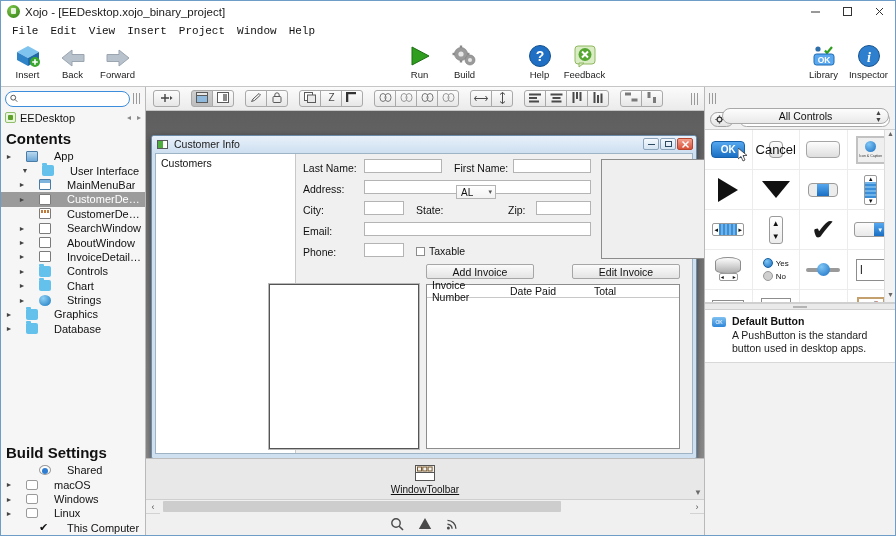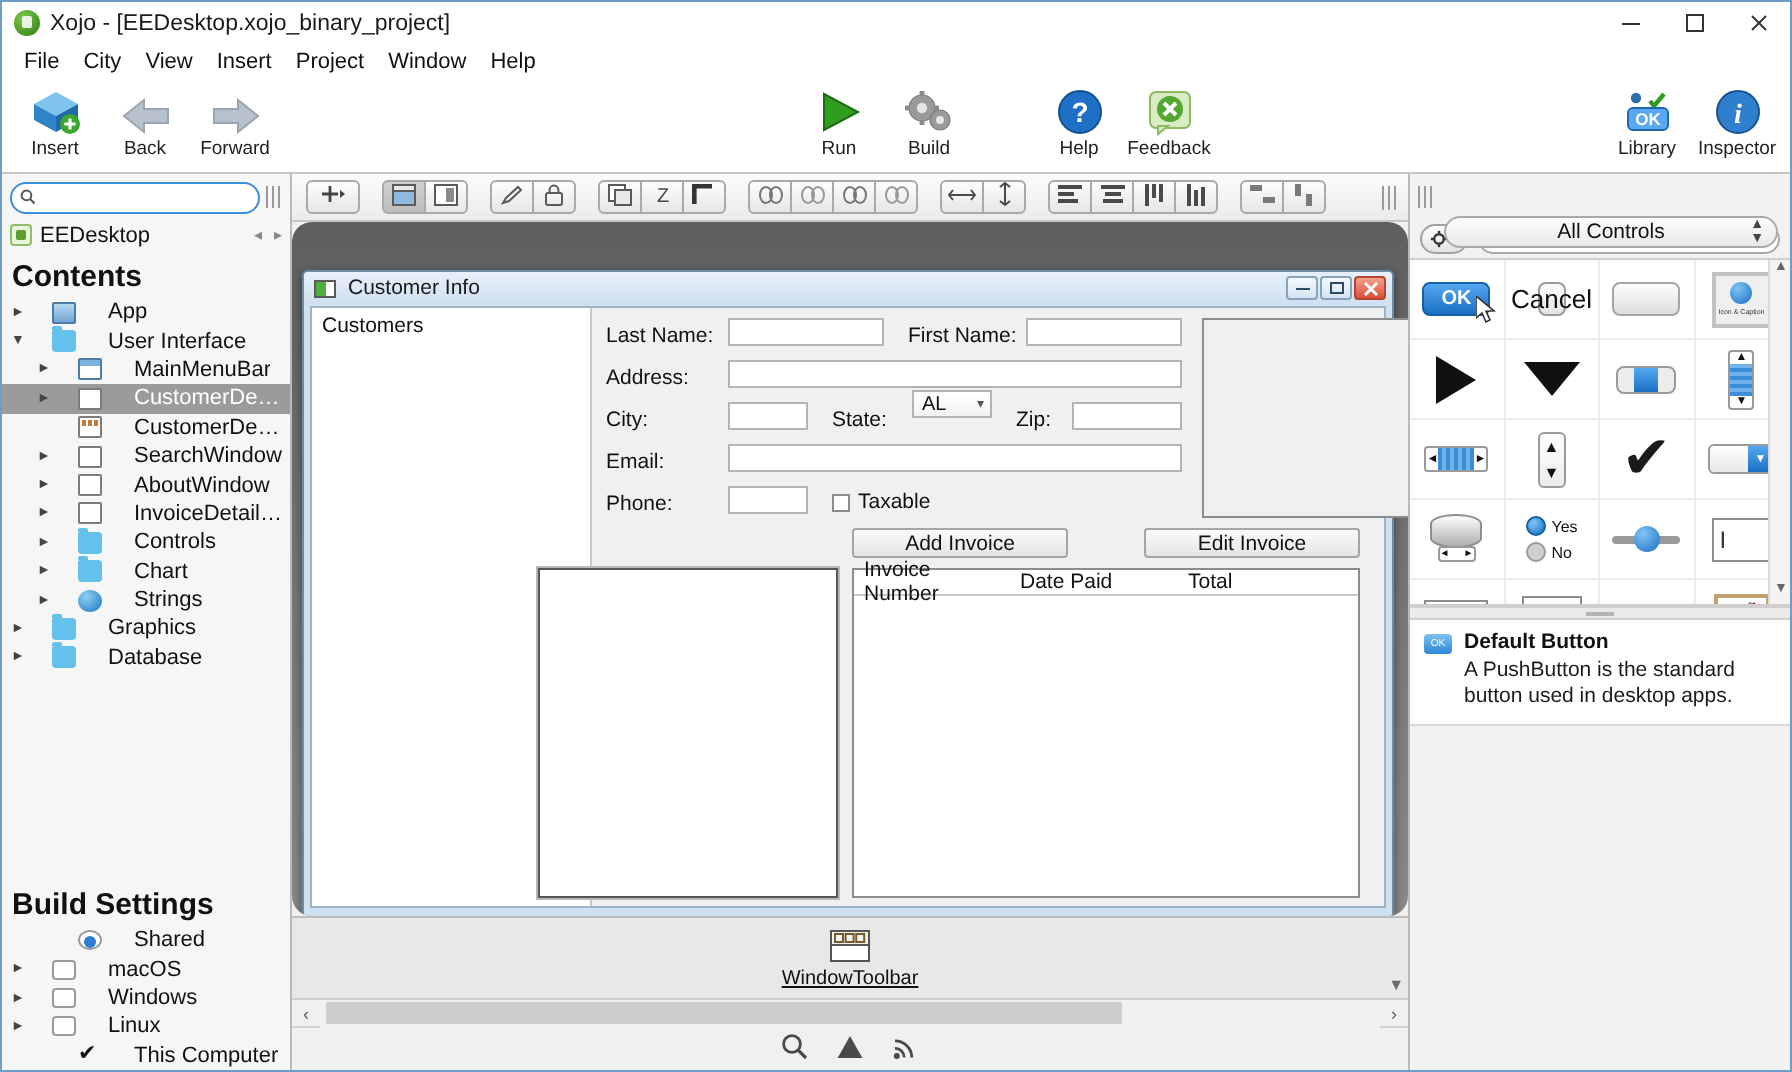--- a/index.html
+++ b/index.html
@@ -22,21 +22,21 @@
               margin-right:5px; position:relative; }
   .titlebar .tb-icon:after { content:""; position:absolute; left:4px; top:3px;
               width:5px; height:6px; background:#fff; border-radius:1px; opacity:.85;}
   .titlebar .tb-title { font-size:11.5px; color:#1a1a1a; }
   .winbtns { position:absolute; right:0; top:0; height:21px; display:flex; }
   .winbtn { width:32px; height:21px; display:flex; align-items:center; justify-content:center;
             font-size:12px; color:#333; }
   .winbtn svg { display:block; }
 
   .menubar { height:18px; display:flex; align-items:center; padding-left:5px; gap:0;
-             background:#ffffff; flex:0 0 18px; }
+             background:#ffffff; flex:0 0 18px;font-family:Liberation Mono, monospace; }
   .menu-item { font-size:11px; padding:1px 6px; color:#111; }
 
   
   .maintoolbar { height:47px; background:#ffffff; display:flex; align-items:flex-start;
                  position:relative; flex:0 0 47px; border-bottom:1px solid #c6c6c6; }
   .tbbtn { width:45px; display:flex; flex-direction:column; align-items:center;
            padding-top:2px; }
   .tbbtn .ic { height:26px; display:flex; align-items:flex-end; justify-content:center; }
   .tbbtn .lb { font-size:9.5px; color:#222; margin-top:1px; }
   .tb-left { position:absolute; left:4px; top:0; display:flex; }
@@ -98,21 +98,21 @@
           display:flex; align-items:center; justify-content:center; margin-left:-1px; }
   .seg .sbtn:first-child { margin-left:0; border-radius:3px 0 0 3px; }
   .seg .sbtn:last-child  { border-radius:0 3px 3px 0; }
   .seg .sbtn:only-child  { border-radius:3px; }
   .sbtn.on { background:linear-gradient(#cfcfcf,#bdbdbd); }
   .sbtn.wide { width:27px; }
   .edtoolbar .grip2 { margin-left:auto; margin-right:4px; width:9px; height:12px;
           background:repeating-linear-gradient(90deg,#9a9a9a 0 1px,transparent 1px 3px); }
 
   .canvas { flex:1; position:relative; overflow:hidden;
-            background:linear-gradient(#5e5e5e 0%, #6e6e6e 30%, #8a8a8a 100%);border-radius:10px; }
+            background:linear-gradient(#5e5e5e 0%, #6e6e6e 30%, #8a8a8a 100%); }
 
   
   .mockwin { position:absolute; left:5px; top:24px; width:546px; height:324px;
              background:#cfe0f1; border:1px solid #6b8ba8; border-radius:3px 3px 2px 2px;
              box-shadow:0 2px 6px rgba(0,0,0,.45); padding:0; }
   .mw-title { height:16px; display:flex; align-items:center; padding-left:5px;
               background:linear-gradient(#e8f1fa,#cfe0f1); border-radius:2px 2px 0 0;
               position:relative; }
   .mw-ic { width:11px; height:9px; background:#fff; border:1px solid #5a5a5a; margin-right:6px;
            position:relative; }
@@ -280,21 +280,21 @@
         <svg width="11" height="11">
             <line x1="2" y1="2" x2="9" y2="9" stroke="#333" stroke-width="1"></line>
             <line x1="9" y1="2" x2="2" y2="9" stroke="#333" stroke-width="1"></line>
           </svg>
       </div>
     </div>
   </div>
 
   <div class="menubar">
     <div class="menu-item">File</div>
-    <div class="menu-item">City</div>
+    <div class="menu-item">Edit</div>
     <div class="menu-item">View</div>
     <div class="menu-item">Insert</div>
     <div class="menu-item">Project</div>
     <div class="menu-item">Window</div>
     <div class="menu-item">Help</div>
   </div>
 
   <div class="maintoolbar">
 
     <div class="tb-left">
@@ -426,21 +426,21 @@
         </span>
       </div>
 
       <div class="nav-head">Contents</div>
       <div class="nav-list" id="nav-items">
           <div class="nrow" style="padding-left:3px">
             <span class="tw">►</span>
             <span class="nicon ic-app"></span>
             <span class="nlabel">App</span>
           </div>
-          <div class="nrow" style="padding-left:3px">
+          <div class="nrow" style="padding-left:19px">
             <span class="tw open">▼</span>
             <span class="nicon ic-folder"></span>
             <span class="nlabel">User Interface</span>
           </div>
           <div class="nrow" style="padding-left:16px">
             <span class="tw">►</span>
             <span class="nicon ic-menubar"></span>
             <span class="nlabel">MainMenuBar</span>
           </div>
           <div class="nrow sel" style="padding-left:16px">
@@ -712,21 +712,21 @@
               <div class="fld" style="left:68px; top:5px; width:78px; height:14px;"></div>
               <div class="fld-label" style="left:158px;top:8px;">First Name:</div>
               <div class="fld" style="left:217px;top:5px; width:78px; height:14px;"></div>
 
               <div class="fld-label" style="left:7px;  top:29px;">Address:</div>
               <div class="fld" style="left:68px; top:26px;width:227px;height:14px;"></div>
 
               <div class="fld-label" style="left:7px;  top:50px;">City:</div>
               <div class="fld" style="left:68px; top:47px;width:40px; height:14px;"></div>
               <div class="fld-label" style="left:120px;top:50px;">State:</div>
-              <div class="combo" style="left:160px;top:41px;width:40px; height:14px;">
+              <div class="combo" style="left:160px;top:31px;width:40px; height:14px;">
                 <span>AL</span>
                 <span class="arw">▾</span>
               </div>
               <div class="fld-label" style="left:212px;top:50px;">Zip:</div>
               <div class="fld" style="left:240px;top:47px;width:55px; height:14px;"></div>
 
               <div class="fld-label" style="left:7px;  top:71px;">Email:</div>
               <div class="fld" style="left:68px; top:68px;width:227px;height:14px;"></div>
 
               <div class="fld-label" style="left:7px;  top:92px;">Phone:</div>

